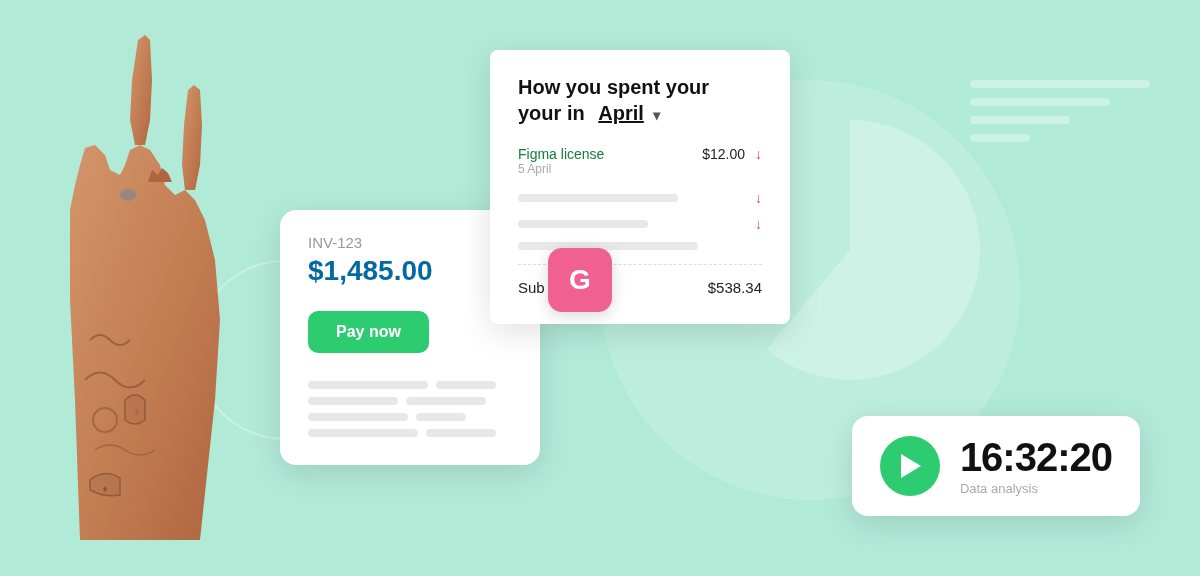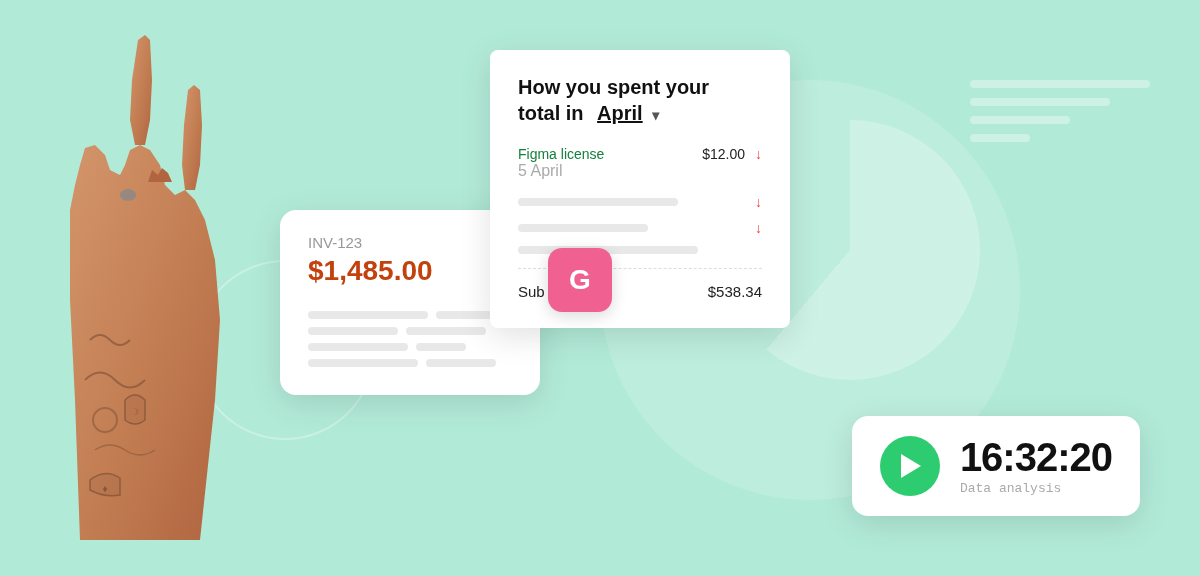--- a/index.html
+++ b/index.html
@@ -74,21 +74,21 @@
 
     .invoice-id {
       font-size: 15px;
       color: #999;
       margin-bottom: 4px;
     }
 
     .invoice-amount {
       font-size: 28px;
       font-weight: 700;
-      color: #c2410c;
+      color: #0369a1;
       margin-bottom: 24px;
     }
 
     .pay-now-btn {
       background: #2ecc71;
       color: white;
       border: none;
       border-radius: 10px;
       padding: 12px 28px;
       font-size: 16px;
@@ -156,21 +156,21 @@
       margin-bottom: 8px;
     }
 
     .spending-item-left .item-name {
       font-size: 14px;
       color: #15803d;
       font-weight: 500;
     }
 
     .spending-item-left .item-date {
-      font-size: 16px;
+      font-size: 12px;
       color: #aaa;
     }
 
     .spending-item-right {
       display: flex;
       align-items: center;
       gap: 10px;
     }
 
     .spending-item-right .amount {
@@ -279,21 +279,20 @@
       font-weight: 700;
       color: #111;
       letter-spacing: -1px;
       line-height: 1;
     }
 
     .timer-label {
       font-size: 13px;
       color: #aaa;
       margin-top: 4px;
-      font-family: Liberation Mono, monospace;
     }
 
     
     .hand-area {
       position: absolute;
       left: 0;
       top: 0;
       width: 280px;
       height: 576px;
       z-index: 5;
@@ -342,20 +341,21 @@
     <path d="M70,460 Q85,448 100,458 L100,475 Q85,478 70,470 Z" stroke="#7a4f35" stroke-width="1.5" fill="#7a4f3530" opacity="0.7"></path>
     <text x="85" y="472" font-size="10" fill="#7a4f35" opacity="0.8" text-anchor="middle">♦</text>
     <path d="M105,380 Q115,370 125,380 L125,400 Q115,408 105,400 Z" stroke="#7a4f35" stroke-width="1.5" fill="#7a4f3528" opacity="0.7"></path>
     <text x="115" y="395" font-size="9" fill="#7a4f35" opacity="0.8" text-anchor="middle">☽</text>
   </svg>
 </div>
 
 <div class="invoice-card">
   <div class="invoice-id">INV-123</div>
   <div class="invoice-amount">$1,485.00</div>
+  <button class="pay-now-btn">Pay now</button>
   <div class="invoice-lines">
     <div class="invoice-line-row">
       <div class="invoice-line-short" style="width:120px"></div>
       <div class="invoice-line-short" style="width:60px"></div>
     </div>
     <div class="invoice-line-row">
       <div class="invoice-line-short" style="width:90px"></div>
       <div class="invoice-line-short" style="width:80px"></div>
     </div>
     <div class="invoice-line-row">
@@ -369,21 +369,21 @@
   </div>
 </div>
 
 <div class="g-avatar">
   <span>G</span>
 </div>
 
 <div class="spending-card">
   <div class="spending-title">
     <span>How you spent your</span><br>
-    <span>total in</span>
+    <span>your in</span>
     <span class="month">April</span>
     <span class="arrow">▾</span>
   </div>
 
   <div class="spending-item">
     <div class="spending-item-left">
       <div class="item-name">Figma license</div>
       <div class="item-date">5 April</div>
     </div>
     <div class="spending-item-right">

